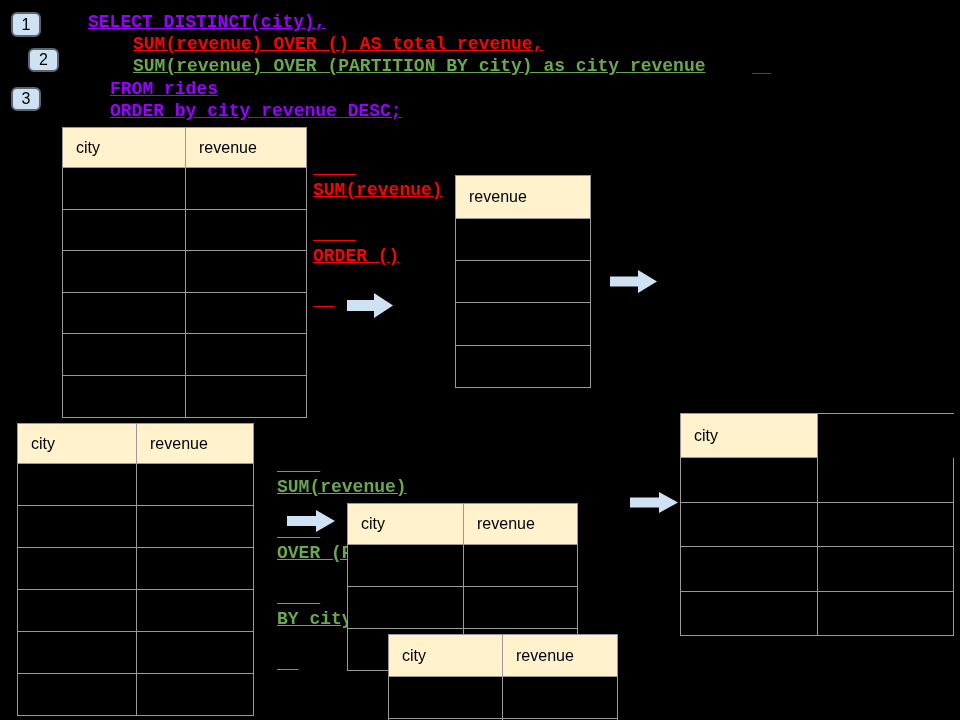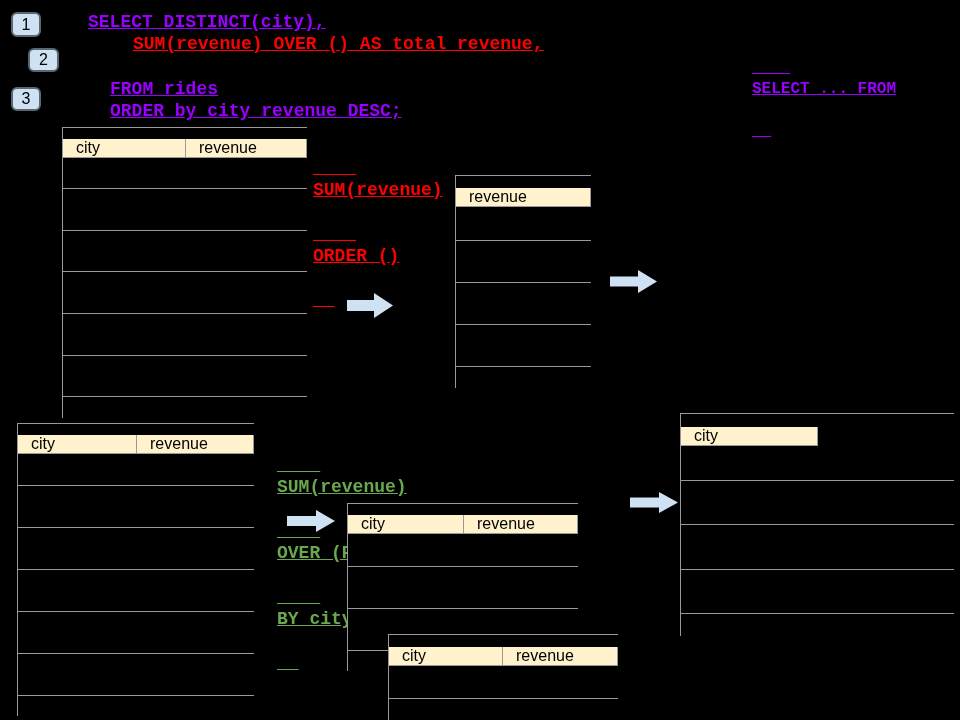--- a/index.html
+++ b/index.html
@@ -29,21 +29,21 @@
     box-sizing:border-box;
   }
   
   .tbl{
     position:absolute;
     background:#000;
     border-left:1px solid var(--table-border,#999);
     border-top:1px solid var(--table-border,#999);
     box-sizing:border-box;
   }
-  .tbl .tr{display:flex;height:var(--rh,42px);align-items:center;}
+  .tbl .tr{display:flex;height:var(--rh,42px);}
   .tbl .tr.thead{height:var(--hh,40px);}
   .tbl .td{
     box-sizing:border-box;
     border-right:1px solid var(--table-border,#999);
     border-bottom:1px solid var(--table-border,#999);
     background:#000;
     flex:0 0 auto;
   }
   .tbl .td.th{
     background:var(--table-header-fill,#fff2cc);
@@ -59,25 +59,25 @@
 <body>
 
 <div class="canvas">
 
   <div class="badge" style="left:11px;top:12px;width:30px;height:25px;">1</div>
   <div class="badge" style="left:28px;top:48px;width:31px;height:24px;">2</div>
   <div class="badge" style="left:11px;top:87px;width:30px;height:24px;">3</div>
 
   <div class="code purple" style="left:88px;top:11px;">SELECT DISTINCT(city),</div>
   <div class="code red" style="left:133px;top:33px;">SUM(revenue) OVER () AS total_revenue,</div>
+  <div class="code green" style="left:133px;top:55px;">SUM(revenue) OVER (PARTITION BY city) as city_revenue</div>
   <div class="code purple" style="left:110px;top:78px;">FROM rides</div>
   <div class="code purple" style="left:110px;top:100px;">ORDER by city_revenue DESC;</div>
 
   <div class="code small purple" style="left:752px;top:37px;">
-    <div>SELECT ... FROM</div>
   </div>
 
   <div class="code red" style="left:313px;top:135px;">
     <div>SUM(revenue)</div>
     <div>ORDER ()</div>
   </div>
 
   <div class="code green" style="left:277px;top:432px;">
     <div>SUM(revenue)</div>
     <div>OVER (PARTITION</div>

